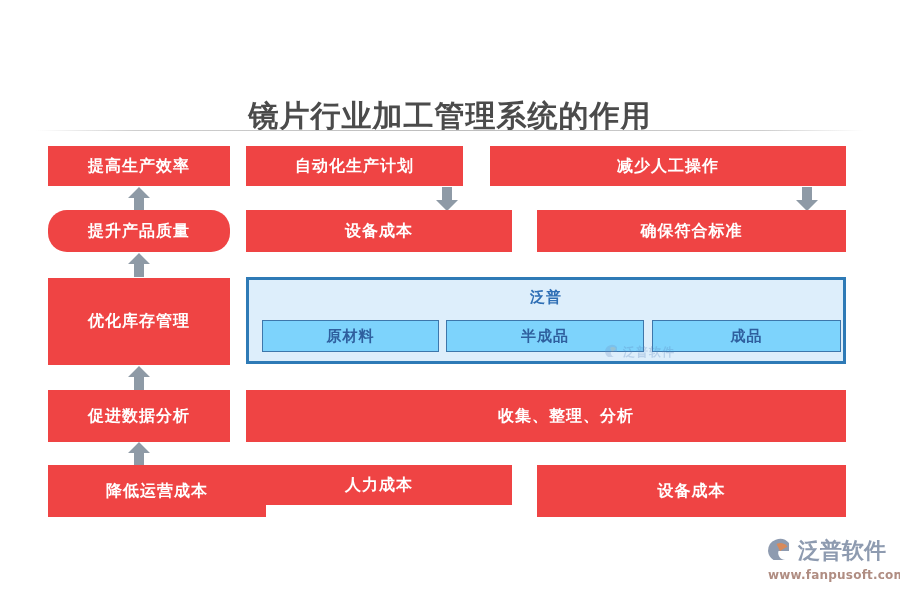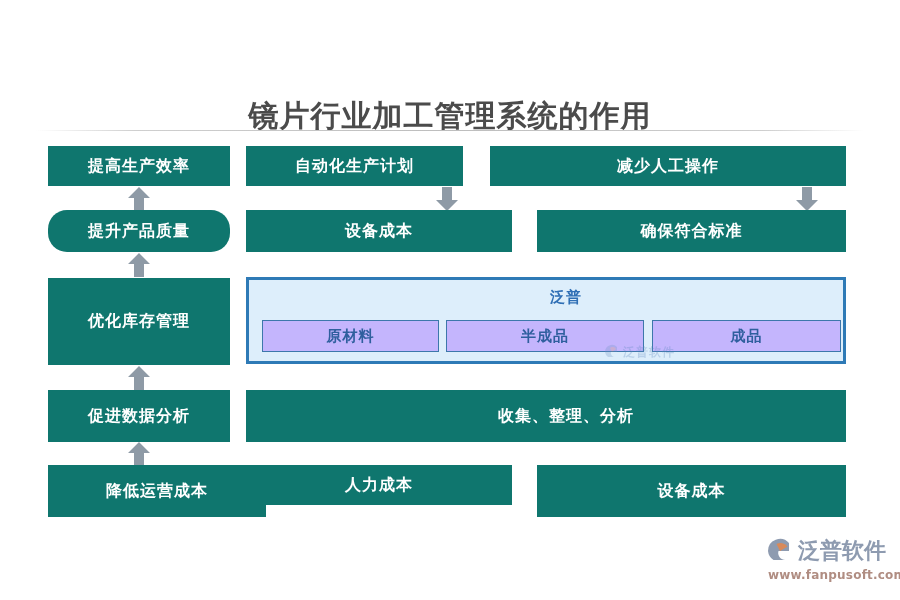--- a/index.html
+++ b/index.html
@@ -40,21 +40,21 @@
     left: 36px;
     top: 130px;
     width: 828px;
     height: 1px;
     background: linear-gradient(to right, #ffffff 0%, #cfcfcf 12%, #bdbdbd 50%, #cfcfcf 88%, #ffffff 100%);
   }
 
   
   .box {
     position: absolute;
-    background: #0f766e;
+    background: #ef4444;
     color: #ffffff;
     font-size: 16px;
     font-weight: bold;
     display: flex;
     align-items: center;
     justify-content: center;
     text-align: center;
     letter-spacing: 1px;
     white-space: nowrap;
     box-sizing: border-box;
@@ -82,27 +82,26 @@
   .panel-title {
     position: absolute;
     left: 0;
     top: 8px;
     width: 100%;
     text-align: center;
     font-size: 15px;
     font-weight: bold;
     color: #2f6fb5;
     letter-spacing: 1px;
-    margin-left: 20px;
   }
   .panel-cell {
     position: absolute;
     top: 40px;
     height: 32px;
-    background: #c4b5fd;
+    background: #7dd3fc;
     border: 1px solid #3d77ab;
     box-sizing: border-box;
     display: flex;
     align-items: center;
     justify-content: center;
     font-size: 15px;
     font-weight: bold;
     color: #2f5f9e;
     letter-spacing: 1px;
     white-space: nowrap;

